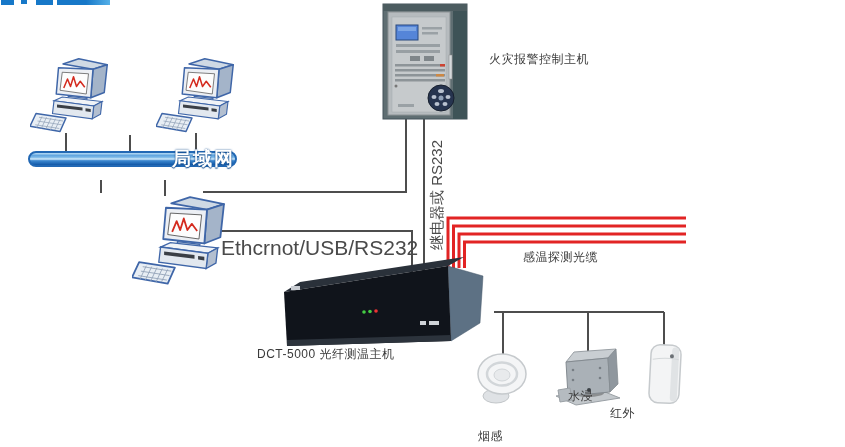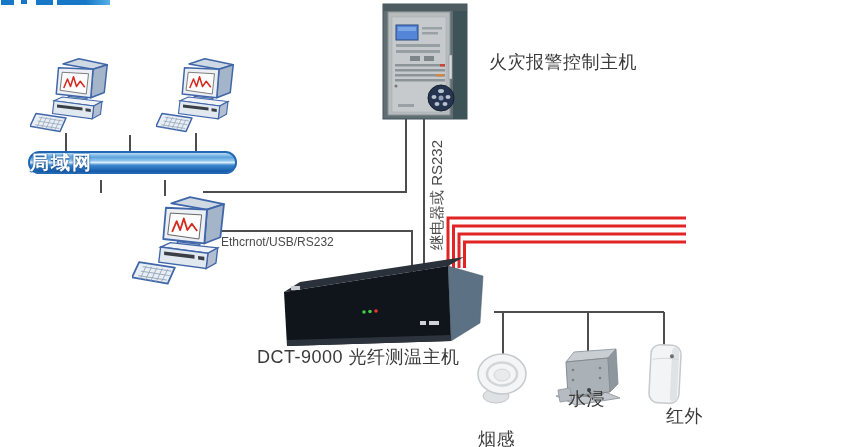--- a/index.html
+++ b/index.html
@@ -1,33 +1,33 @@
 <!DOCTYPE html>
 <html><head>
 <meta charset="utf-8">
 <style>
   html,body{margin:0;padding:0;background:#fff;}
   .stage{
     position:relative;width:845px;height:447px;overflow:hidden;background:#ffffff;
     font-family:"Liberation Sans","DejaVu Sans",sans-serif;
   }
   .label{
-    position:absolute;white-space:nowrap;color:#3a3a3a;font-size:18px;line-height:1.1;
+    position:absolute;white-space:nowrap;color:#3a3a3a;font-size:12px;line-height:1.1;
     letter-spacing:0.5px;
   }
-  .label.en{color:#4a4a4a;font-size:12px;letter-spacing:0;}
+  .label.en{color:#4a4a4a;font-size:21px;letter-spacing:0;}
   .label.vertical{
     width:150px;height:18px;text-align:center;font-size:15px;color:#4a4a4a;
     transform:rotate(-90deg);transform-origin:center center;letter-spacing:0;
   }
   .lan-pill{
-    position:absolute;left:28px;top:151px;width:209px;height:23px;box-sizing:border-box;
+    position:absolute;left:28px;top:151px;width:209px;height:16px;box-sizing:border-box;
     border:2px solid #2268b4;border-radius:15px;
     background:linear-gradient(180deg,#b9ddf5 0%,#5ea3de 22%,#8ec4ec 40%,#d9edfa 50%,#3c88d0 64%,#1157a6 100%);
-    display:flex;align-items:center;justify-content:flex-start;
+    display:flex;align-items:center;justify-content:flex-end;
   }
   .lan-pill .lan-text{
     color:#ffffff;font-size:19px;font-weight:600;letter-spacing:2px;
     text-shadow:0 1px 1px #174f8f, 0 0 2px #174f8f;
   }
   .title-frag{position:absolute;top:0;height:5px;background:#1778c8;}
   svg.overlay{position:absolute;left:0;top:0;}
 </style>
 </head>
 <body>
@@ -165,18 +165,19 @@
     <use href="#pc" x="132" y="189" width="100" height="100"></use>
   </svg>
 
   <div class="lan-pill">
     <span class="lan-text">局域网</span>
   </div>
 
   <div class="label" style="left:489px;top:53px;">火灾报警控制主机</div>
   <div class="label vertical" style="left:363px;top:186px;">继电器或 RS232</div>
   <div class="label en" style="left:221px;top:236px;">Ethcrnot/USB/RS232</div>
-  <div class="label" style="left:257px;top:348px;">DCT-9000 光纤测温主机</div>
+  <div class="label" style="left:523px;top:251px;">感温探测光缆</div>
+  <div class="label" style="left:257px;top:348px;">DCT-5000 光纤测温主机</div>
   <div class="label" style="left:478px;top:430px;">烟感</div>
   <div class="label" style="left:568px;top:390px;">水浸</div>
-  <div class="label" style="left:666px;top:407px;">红外</div>
+  <div class="label" style="left:610px;top:407px;">红外</div>
 
 </div>
 
 </body></html>

